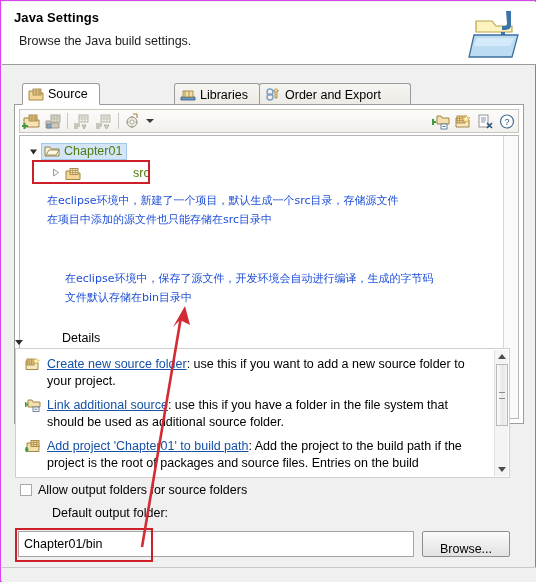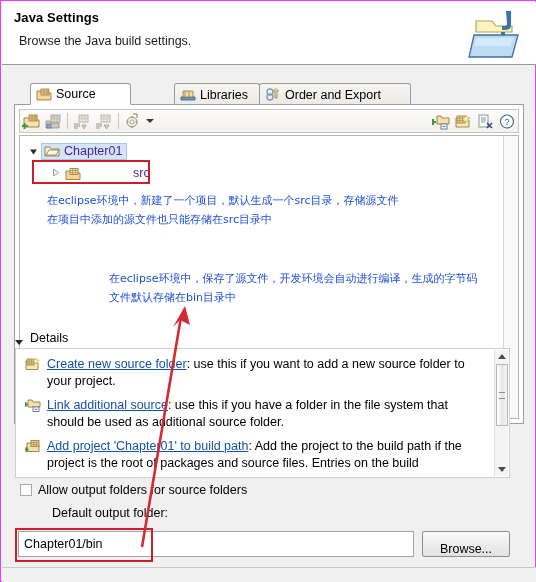--- a/index.html
+++ b/index.html
@@ -95,36 +95,36 @@
   .tree-row{position:absolute;display:flex;align-items:center;height:18px;}
   .row-proj{left:8px;top:6px;}
   .row-src{left:30px;top:27px;}
   .sel-label{
     background:#d3e5f7;border:1px solid #a4c9e8;
     padding:0 4px 0 2px;display:flex;align-items:center;height:17px;
     box-sizing:border-box;
   }
   .plain-label{display:flex;align-items:flex-end;height:17px;padding:0 3px 0 2px;gap:48px;}
   .tree-ico{width:16px;height:14px;margin-right:4px;flex:0 0 auto;display:block;}
-  .tree-txt{font-size:12.5px;color:#4c1d95;line-height:15px;}
+  .tree-txt{font-size:12.5px;color:#4d7c0f;line-height:15px;}
   
   .ann{
     position:absolute;color:#1d4ed8;font-size:11px;line-height:19px;
     white-space:nowrap;
     font-family:"DejaVu Sans","Liberation Sans",sans-serif;
   }
   .ann1{left:46px;top:190px;}
-  .ann2{left:64px;top:268px;margin-left:44px;}
+  .ann2{left:64px;top:268px;}
   
   .redbox{position:absolute;border:2px solid #cc1f2a;box-sizing:border-box;}
   .redbox-src{left:31px;top:159px;width:118px;height:24px;}
   .redbox-out{left:14px;top:527px;width:138px;height:34px;}
   
   .details-head{
-    position:absolute;left:14px;top:330px;display:flex;align-items:flex-end;
+    position:absolute;left:14px;top:330px;display:flex;align-items:flex-end;gap:32px;
   }
   .tri-down{
     width:0;height:0;border-left:4.5px solid transparent;border-right:4.5px solid transparent;
     border-top:5px solid #2b2b2b;margin-right:7px;
   }
   .details-lbl{font-size:12.5px;color:#000;}
   .details-box{
     position:absolute;left:14px;top:347px;width:495px;height:130px;
     background:#ffffff;
     border:1px solid #cfcfcf;
@@ -209,21 +209,21 @@
     <svg class="header-icon" viewBox="0 0 60 58">
       <path d="M8 16 L24 16 L28 21 L44 21 L44 27 L8 27 Z" fill="#fdf3c0" stroke="#b9a34a" stroke-width="1.2"></path>
       <path d="M38 6 L43 6 L43 20 Q43 25 37 25 L34 25 L34 21 L37 21 Q39 21 39 18 Z" fill="#3a74a8"></path>
       <path d="M33 27 L37 27 L37 31 L33 31 Z" fill="#3a74a8"></path>
       <path d="M6 30 L50 30 L44 52 L1 52 Z" fill="#bcdcf2" stroke="#3d6f9e" stroke-width="1.3"></path>
       <path d="M9 33 L46 33 L42 41 L6 41 Z" fill="#daeefb" opacity="0.8"></path>
     </svg>
   </div>
 
   <div class="tabstrip">
-    <div class="tab active" style="left:16px;width:101px;">
+    <div class="tab active" style="left:8px;width:78px;">
       <svg class="tab-ico" viewBox="0 0 16 15">
         <path d="M1 4 L6 4 L7.5 6 L15 6 L15 13 L1 13 Z" fill="#f3d79a" stroke="#a07c36" stroke-width="0.9"></path>
         <rect x="5" y="2" width="8" height="6" fill="#f6e2b4" stroke="#9c7a33" stroke-width="0.8"></rect>
         <path d="M5 4 h8 M5 6 h8 M8 2 v6 M11 2 v6" stroke="#9c7a33" stroke-width="0.7"></path>
       </svg>
       <span class="tab-lbl">Source</span>
     </div>
     <div class="tab" style="left:245px;width:152px;">
       <svg class="tab-ico" viewBox="0 0 16 15">
         <circle cx="5" cy="5" r="3" fill="none" stroke="#7b9ec4" stroke-width="1.4"></circle>

